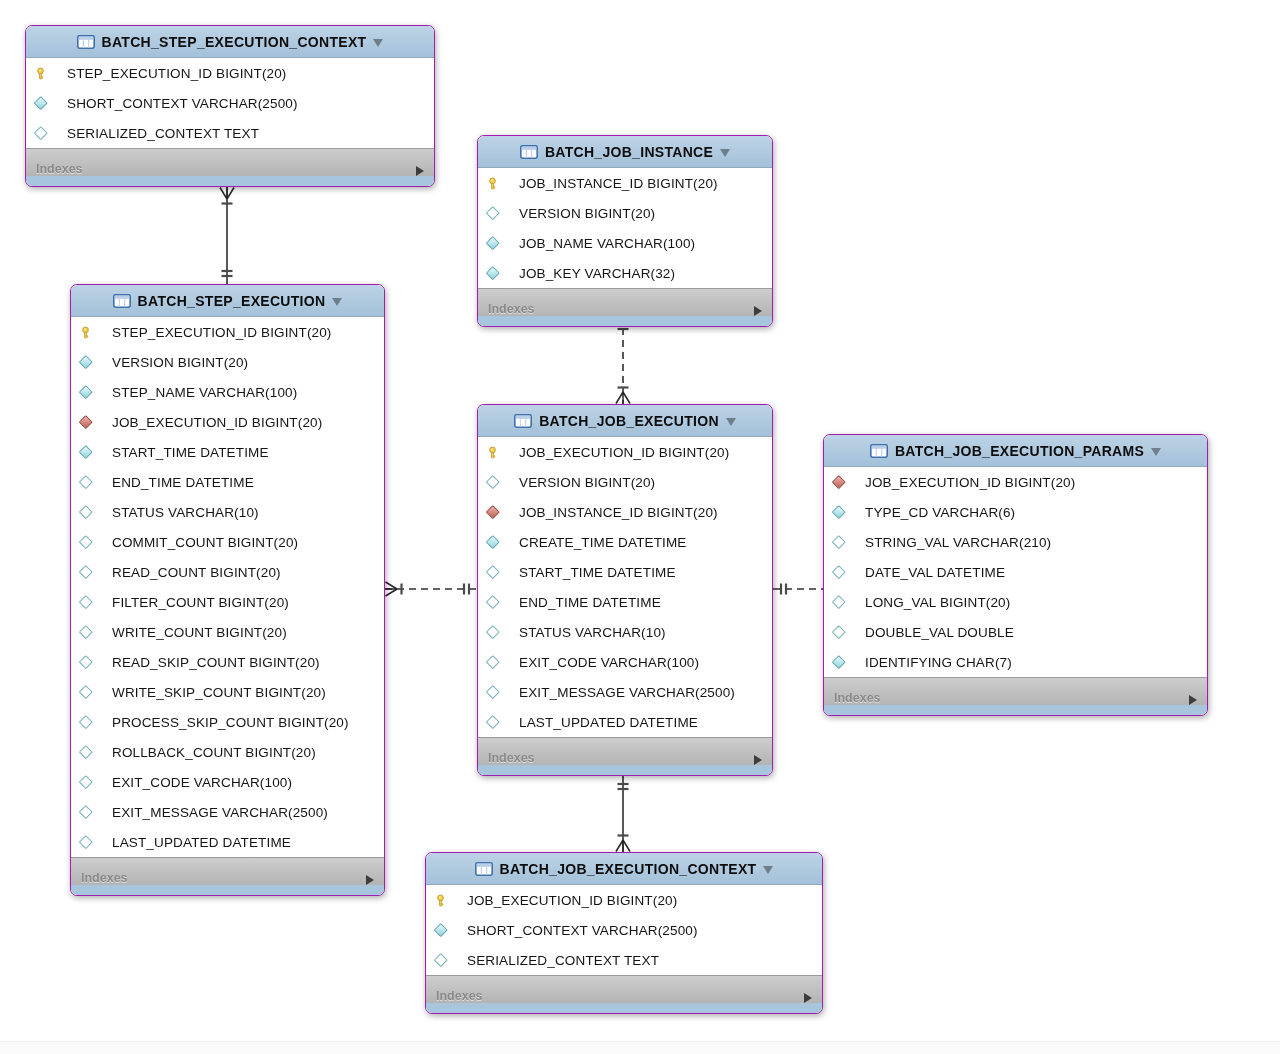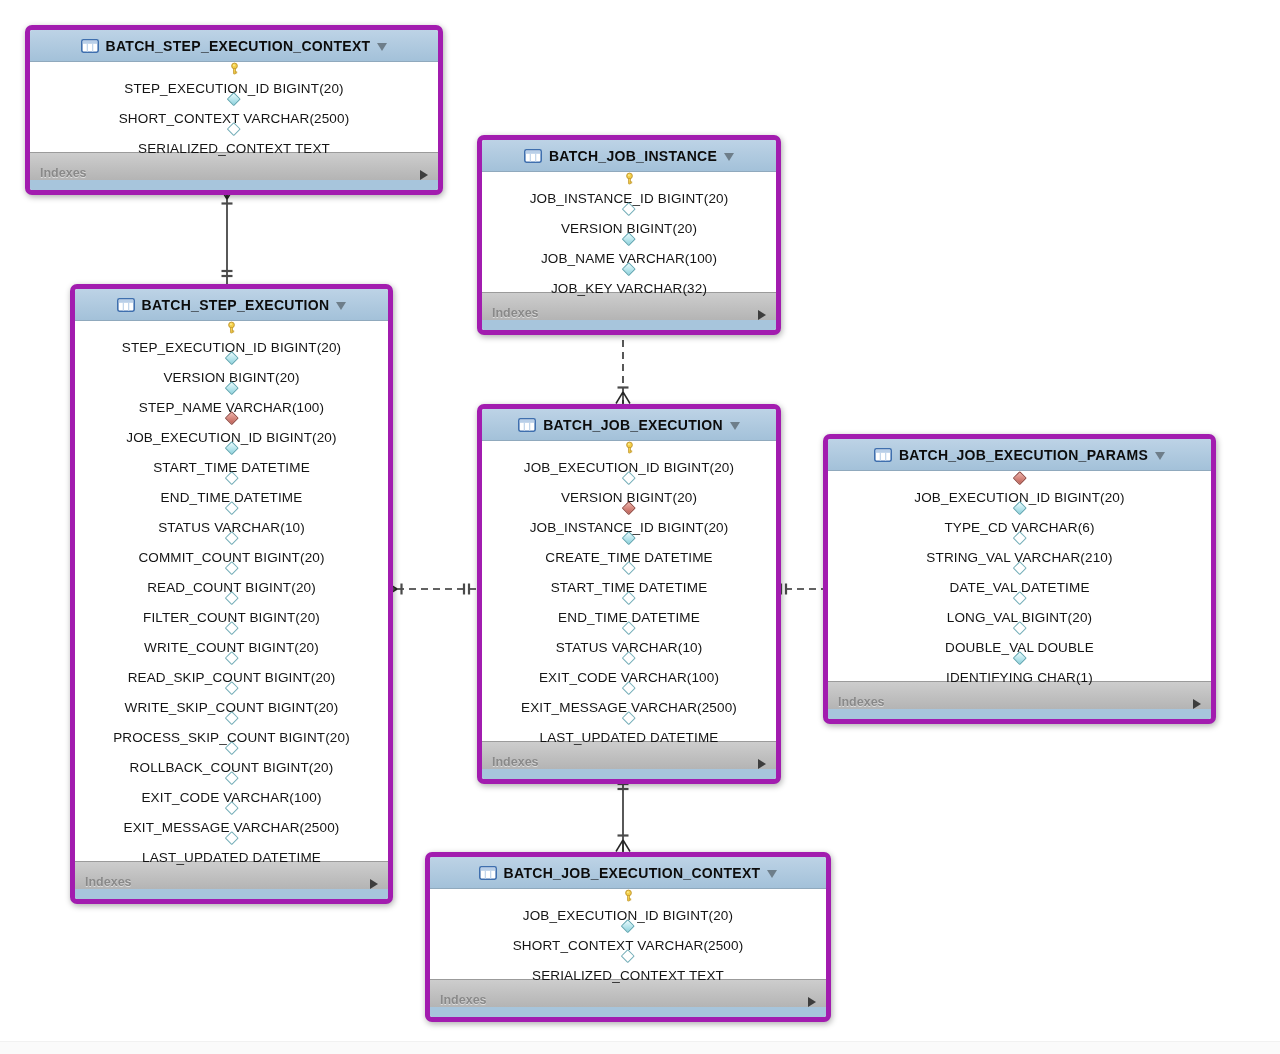--- a/index.html
+++ b/index.html
@@ -2,36 +2,36 @@
 <html><head>
 <meta charset="utf-8">
 <style>
   html,body{margin:0;padding:0;background:#ffffff;}
   #canvas{
     position:relative;width:1280px;height:1054px;background:#ffffff;
     overflow:hidden;font-family:"Liberation Sans",sans-serif;
   }
   
   .ertable{
-    position:absolute;border:5px solid #a21caf;border-radius:7px;background:#fff;
+    position:absolute;border:1px solid #a21caf;border-radius:7px;background:#fff;
     box-shadow:1px 2px 6px rgba(0,0,0,.33);overflow:hidden;z-index:2;
   }
   .thead{
     height:31px;display:flex;align-items:center;justify-content:center;gap:7px;
     background:linear-gradient(#bdd3e6,#a3c1d9);border-bottom:1px solid #90a9bd;
     padding:0 8px;
   }
   .ticon{display:flex;align-items:center;flex:0 0 auto;}
   .ttitle{font-weight:bold;font-size:14px;color:#0c0c0c;letter-spacing:.3px;white-space:nowrap;}
   .tarrow{
     width:0;height:0;border-left:5.5px solid transparent;border-right:5.5px solid transparent;
     border-top:8px solid #6e7e8a;margin-top:2px;flex:0 0 auto;
   }
   .tbody{background:#fff;}
-  .crow{height:30px;display:flex;align-items:center;padding:0 8px;gap:6px;white-space:nowrap;flex-direction:column;}
+  .crow{height:30px;display:flex;align-items:center;padding:0 8px;gap:20px;white-space:nowrap;}
   .clabel{font-size:13.5px;color:#141414;letter-spacing:.15px;}
   .cicon{width:13px;height:14px;display:flex;align-items:center;justify-content:center;flex:0 0 13px;}
   .diamond{width:7.5px;height:7.5px;transform:rotate(45deg);border:1px solid;border-radius:1px;}
   .d-fk{background:linear-gradient(135deg,#eeb3aa,#c05f55);border-color:#8e423a;}
   .d-nn{background:linear-gradient(135deg,#eafbfd,#8ed3de);border-color:#5ba4af;}
   .d-nul{background:#ffffff;border-color:#74aeb8;}
   .tfoot{
     height:27px;background:linear-gradient(#cdcdcd,#b4b4b4);border-top:1px solid #9b9b9b;
     display:flex;align-items:flex-end;justify-content:space-between;padding:0 10px;
   }
@@ -460,21 +460,21 @@
           <div class="crow">
     <span class="cicon">
               <span class="diamond d-nul"></span>
             </span>
     <span class="clabel"><span class="cname">DOUBLE_VAL</span> <span class="ctype">DOUBLE</span></span>
   </div>
           <div class="crow">
     <span class="cicon">
               <span class="diamond d-nn"></span>
             </span>
-    <span class="clabel"><span class="cname">IDENTIFYING</span> <span class="ctype">CHAR(1)</span></span>
+    <span class="clabel"><span class="cname">IDENTIFYING</span> <span class="ctype">CHAR(7)</span></span>
   </div>
         </div>
     <div class="tfoot">
       <span class="flabel">Indexes</span>
       <span class="farrow"></span>
     </div>
     <div class="tstrip"></div>
   </div>
       <div class="ertable" style="left: 425px; top: 852px; width: 396px;">
     <div class="thead">

